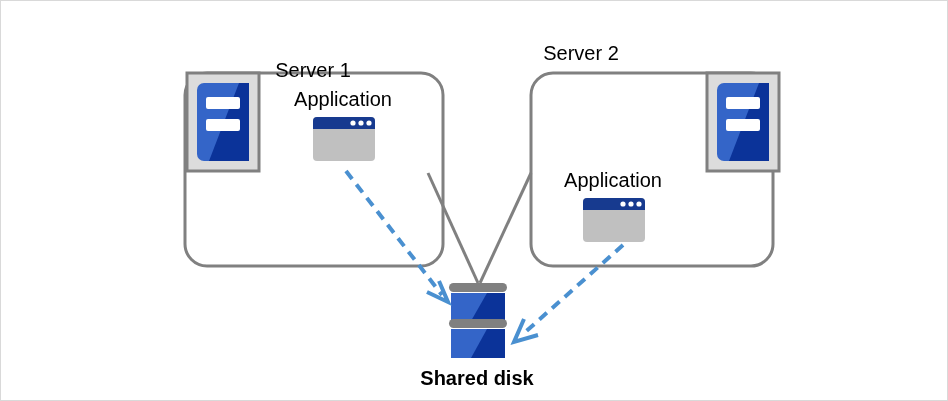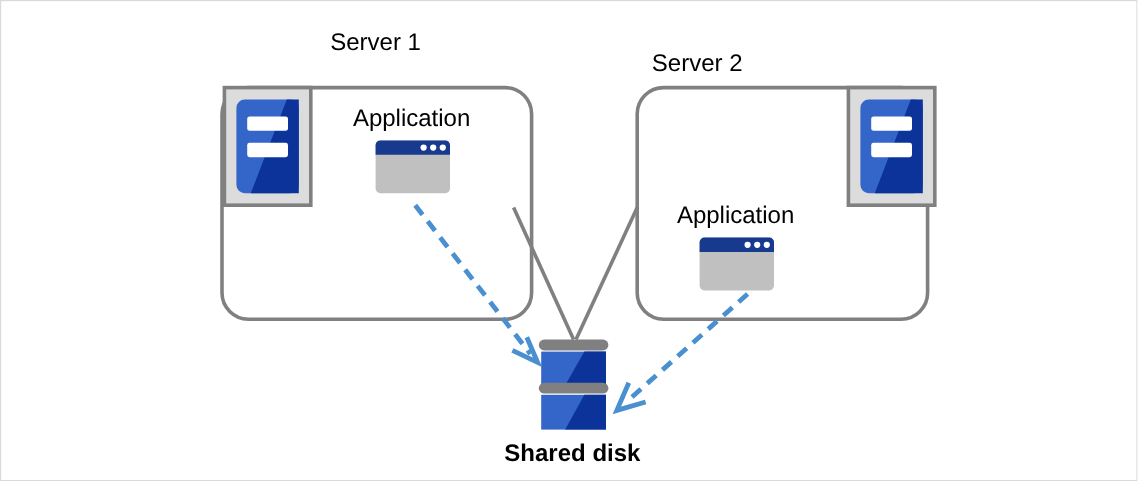--- a/index.html
+++ b/index.html
@@ -26,21 +26,21 @@
   }
   .label {
     position: absolute;
     color: #000000;
     font-family: "Liberation Sans", sans-serif;
     font-size: 20px;
     line-height: 22px;
     white-space: nowrap;
     text-align: center;
   }
-  #server1-title { left: 232px; top: 24px; width: 160px; text-align: center; }
+  #server1-title { left: 232px; top: 58px; width: 160px; text-align: center; }
   #server2-title { left: 500px; top: 41px; width: 160px; }
   #app1-label   { left: 262px; top: 87px;  width: 160px; }
   #app2-label   { left: 532px; top: 168px; width: 160px; }
   #disk-label   { left: 396px; top: 366px; width: 160px; font-weight: bold; }
 </style>
 </head>
 <body>
 
 <div id="canvas">
 

